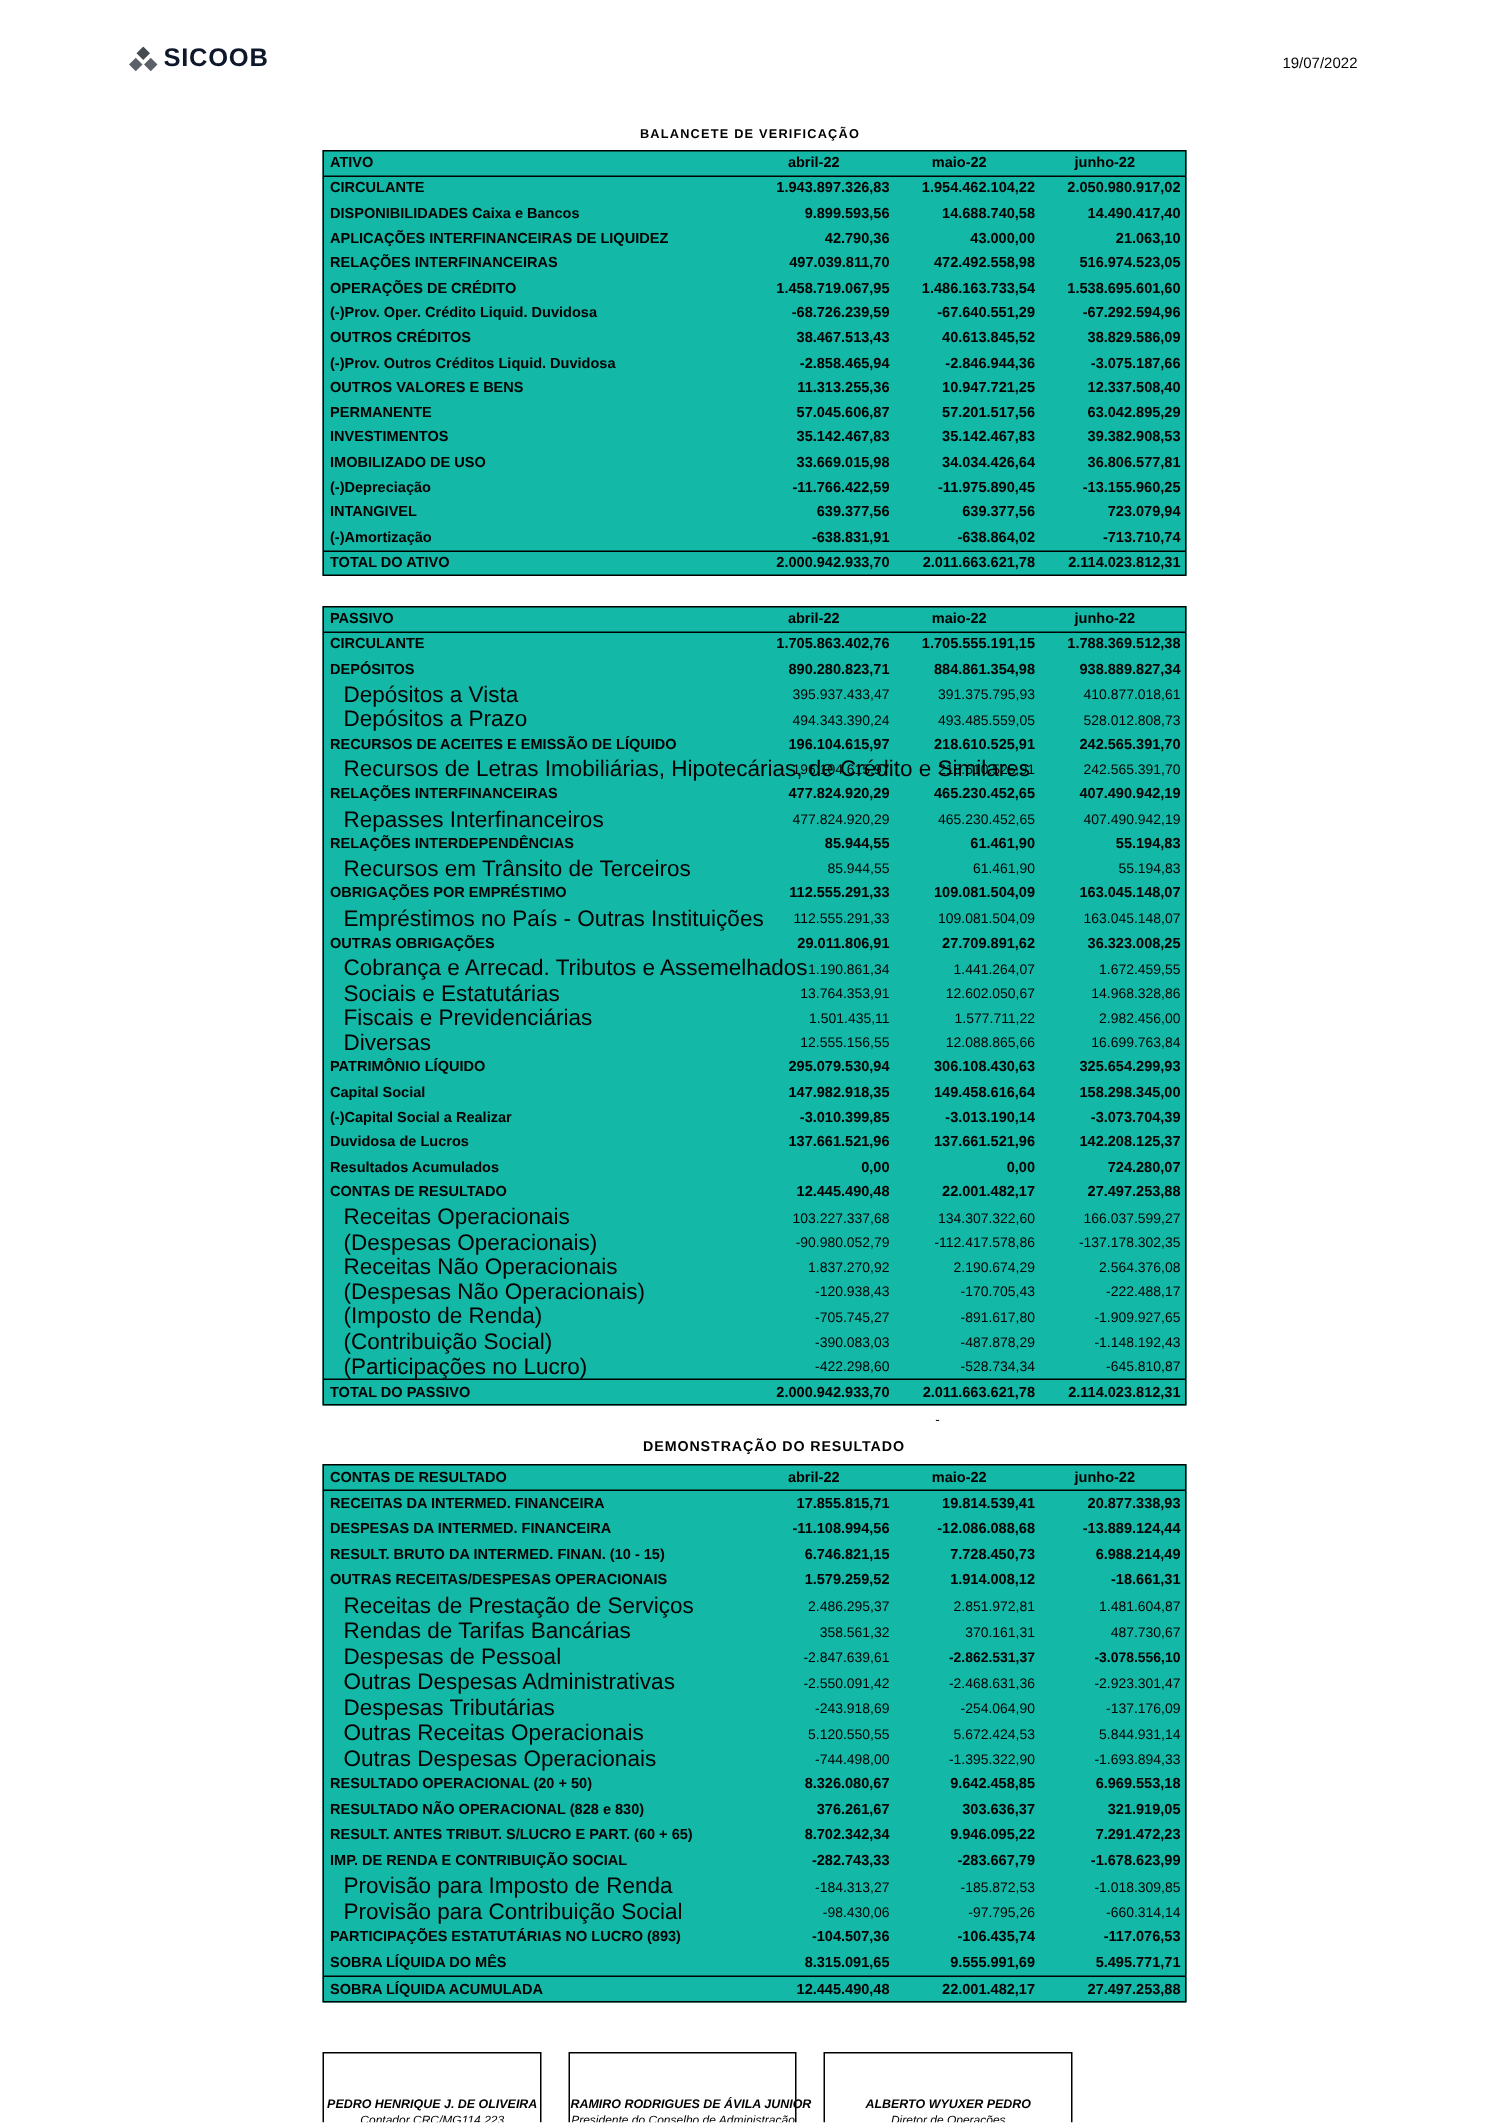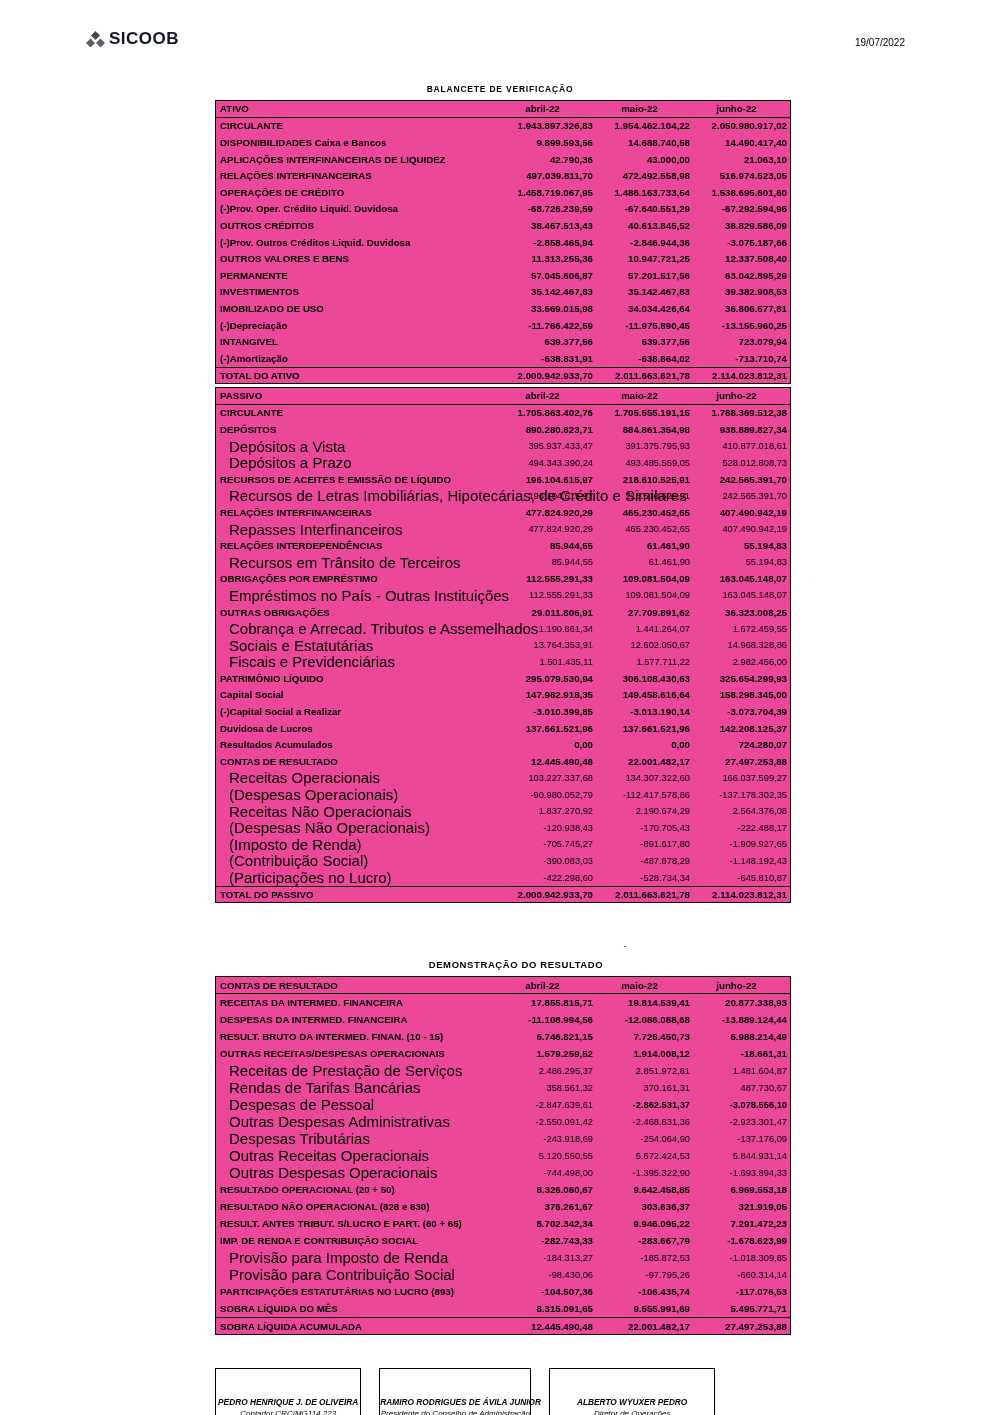--- a/index.html
+++ b/index.html
@@ -8,23 +8,23 @@
   .page { position:relative; width:1000px; height:1415px; overflow:hidden; background:#fff; }
 
   
   .logo { position:absolute; left:86px; top:29px; display:flex; align-items:center; gap:4px; }
   .logotext { font-size:17px; font-weight:bold; color:#0f172a; letter-spacing:0.5px; }
   .doctitle { position:absolute; left:0; top:34px; width:100%; text-align:center;
               font-weight:bold; font-size:8.5px; letter-spacing:0.8px; line-height:15px;margin-top:48px; }
   .printdate { position:absolute; top:37px; right:95px; font-size:10px; }
 
   
-  .table { position:absolute; left:215px; width:576px; border:1.5px solid #000; background:#ec4899; }
+  .table { position:absolute; left:215px; width:576px; border:1.5px solid #000; background:#14b8a6; }
   .t-ativo   { top:100px; }
-  .t-passivo { top:387px; }
+  .t-passivo { top:404px; }
   .t-dre     { top:976px; }
   .trow { display:flex; align-items:center; height:16.6px; font-size:9.3px; }
   .t-dre .trow { height:17px; }
   .trow.b  { font-weight:bold; font-size:9.7px; }
   .thead   { font-weight:bold; font-size:9.7px; border-bottom:1.5px solid #000; }
   .total   { border-top:1.5px solid #000; }
   .lbl { flex:1 1 auto; min-width:0; padding-left:4px; white-space:nowrap; overflow:visible; }
   .ind .lbl { padding-left:13px; font-size:15px; font-weight:normal; }
   .val { flex:0 0 97px; text-align:right; padding-right:3px; white-space:nowrap; }
   .val.vb { font-weight:bold; }
@@ -267,20 +267,26 @@
         <div class="val">13.764.353,91</div>
         <div class="val">12.602.050,67</div>
         <div class="val">14.968.328,86</div>
       </div>
       <div class="trow ind">
         <div class="lbl">Fiscais e Previdenciárias</div>
         <div class="val">1.501.435,11</div>
         <div class="val">1.577.711,22</div>
         <div class="val">2.982.456,00</div>
       </div>
+      <div class="trow ind">
+        <div class="lbl">Diversas</div>
+        <div class="val">12.555.156,55</div>
+        <div class="val">12.088.865,66</div>
+        <div class="val">16.699.763,84</div>
+      </div>
       <div class="trow b">
         <div class="lbl">PATRIMÔNIO LÍQUIDO</div>
         <div class="val">295.079.530,94</div>
         <div class="val">306.108.430,63</div>
         <div class="val">325.654.299,93</div>
       </div>
       <div class="trow b">
         <div class="lbl">Capital Social</div>
         <div class="val">147.982.918,35</div>
         <div class="val">149.458.616,64</div>

